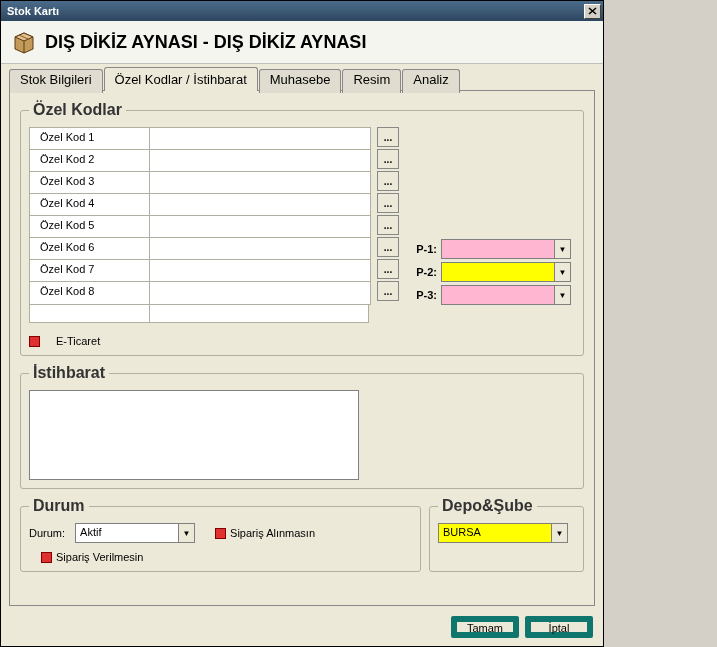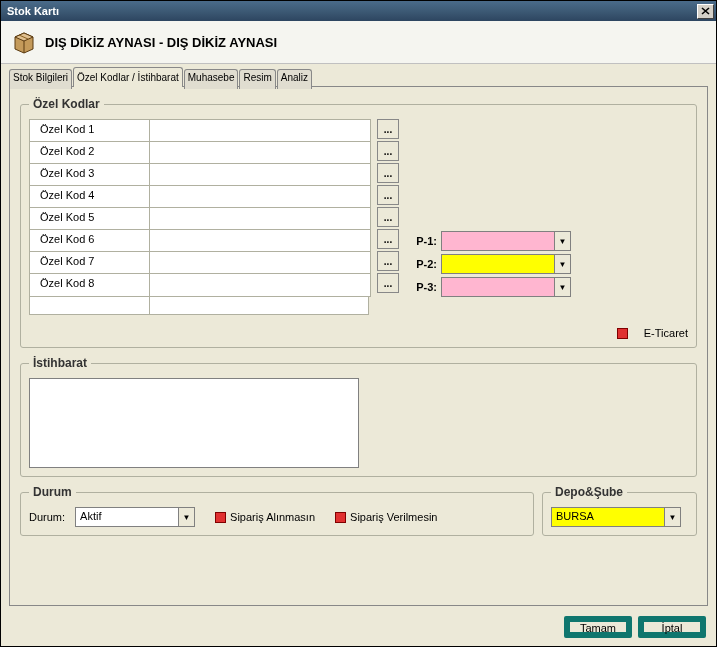--- a/index.html
+++ b/index.html
@@ -5,21 +5,21 @@
 * { box-sizing: border-box; margin: 0; padding: 0; }
 body {
   font-family: Tahoma, Arial, sans-serif;
   font-size: 11px;
   background: #d4d0c8;
   width: 717px;
   height: 647px;
   overflow: hidden;
 }
 .window {
-  width: 717px;
+  width: 604px;
   height: 647px;
   border: 1px solid #000;
   background: #ece9d8;
   display: flex;
   flex-direction: column;
 }
 .titlebar {
   background: linear-gradient(to bottom, #4a6b8a 0%, #3d5a75 50%, #2d4560 100%);
   color: #fff;
   height: 20px;
@@ -44,36 +44,36 @@
   padding: 8px 10px;
   border-bottom: 1px solid #c0c0c0;
   display: flex;
   align-items: center;
   gap: 8px;
 }
 .box-icon {
   width: 26px; height: 26px;
   display: inline-block;
 }
-.header-title { font-weight: bold; font-size: 13px; color: #000; }
+.header-title { font-weight: bold; font-size: 18px; color: #000; }
 .tabs {
   display: flex;
   margin: 2px 8px 0 8px;
   position: relative;
   top: 1px;
 }
 .tab {
-  padding: 4px 3px;
+  padding: 4px 10px;
   border: 1px solid #888;
   border-bottom: none;
   background: #ece9d8;
   margin-right: 1px;
   cursor: pointer;
   border-radius: 3px 3px 0 0;
-  font-size: 10px;
+  font-size: 13px;
   position: relative;
 }
 .tab.active {
   background: #ece9d8;
   border-color: #888;
   z-index: 2;
 }
 .tab:not(.active) {
   background: #e0ddd0;
   top: 2px;
@@ -90,21 +90,21 @@
   gap: 8px;
 }
 fieldset {
   border: 1px solid #b0b0a0;
   border-radius: 3px;
   padding: 8px;
 }
 legend {
   padding: 0 4px;
   font-weight: bold;
-  font-size: 12px;
+  font-size: 16px;
   color: #333;
 }
 .btn-ellipsis {
   width: 22px; height: 20px;
   border: 1px solid #888;
   background: #ece9d8;
   cursor: pointer;
   font-size: 10px;
   font-weight: bold;
   display: flex; align-items: center; justify-content: center;
@@ -122,21 +122,21 @@
 .combo-arrow {
   width: 16px;
   background: #ece9d8;
   border-left: 1px solid #808080;
   display: flex; align-items: center; justify-content: center;
   font-size: 8px;
   cursor: pointer;
 }
 .pink { background: #ffb6d0; }
 .yellow { background: #ffff00; }
-.check-row { display: flex; align-items: center; gap: 16px; margin-top: 12px; justify-content: flex-end; }
+.check-row { display: flex; align-items: center; gap: 16px; margin-top: 12px; }
 .red-check {
   width: 11px; height: 11px;
   background: #e03030;
   border: 1px solid #800000;
 }
 .mid-row { display: flex; gap: 24px; }
 .istihbarat-area {
   width: 330px; height: 90px;
   background: #fff;
   border: 1px solid #808080;

